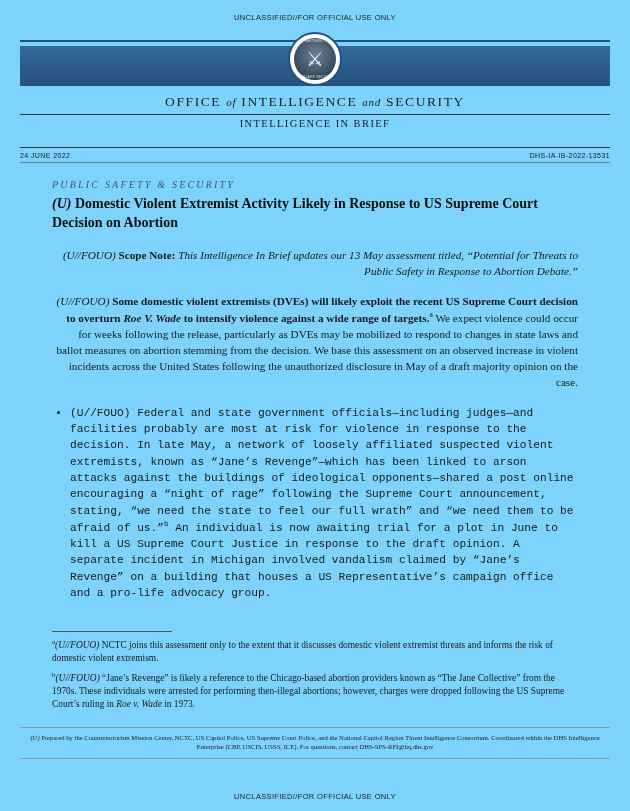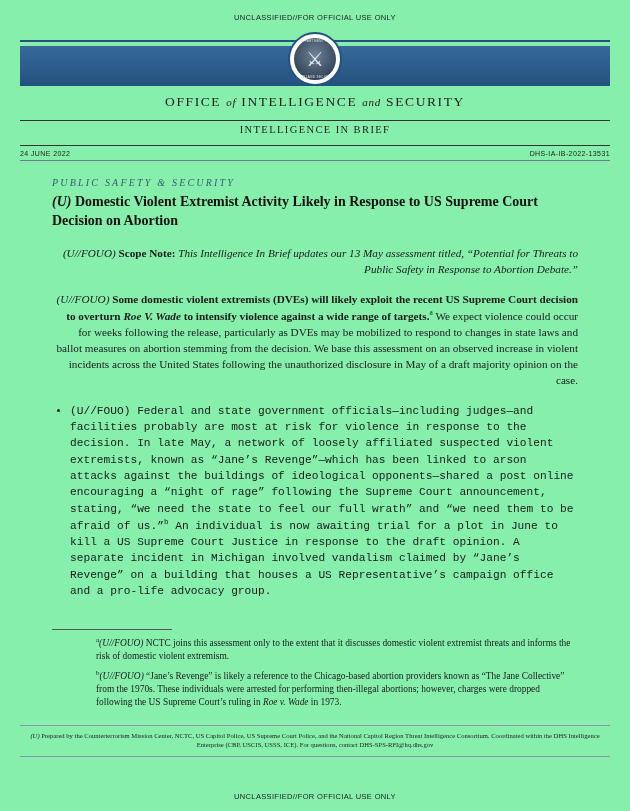--- a/index.html
+++ b/index.html
@@ -11,21 +11,21 @@
     width: 630px;
     height: 811px;
     overflow: hidden;
     font-family: "Liberation Serif", serif;
     color: #1a1a1a;
   }
   .page {
     position: relative;
     width: 630px;
     height: 811px;
-    background: #86efac;
+    background: #7dd3fc;
     box-sizing: border-box;
     padding: 0;
   }
   .classification {
     text-align: center;
     font-family: "Liberation Sans", sans-serif;
     font-size: 7.5px;
     letter-spacing: 0.35px;
     color: #222;
     padding-top: 13px;
@@ -107,22 +107,21 @@
     left: 0; right: 0;
     text-align: center;
     font-family: "Liberation Serif", serif;
     font-size: 13.5px;
     letter-spacing: 1.6px;
     color: #1d1d1d;
   }
   .office-line .it { font-style: italic; letter-spacing: 0.8px; font-size: 11px;}
   .brief-line-wrap {
     position: relative;
-    margin-top: 6px;
-    height: 26px;
+    height: 34px;
     padding-left: 35px;
   }
   .brief-rule {
     position: absolute;
     left: 20px; right: 20px;
     height: 1px;
     background: #333;
   }
   .brief-rule.top { top: 0; }
   .brief-rule.bot { bottom: 0; }
@@ -196,21 +195,20 @@
   .fn-rule {
     margin-top: 30px;
     width: 120px;
     height: 1px;
     background: #555;
   }
   .footnote {
     font-size: 9.4px;
     line-height: 1.36;
     margin-top: 6px;
-    margin-left: 44px;
   }
   .footnote .mark { font-size: 7px; vertical-align: super; }
   .footnote .i { font-style: italic; }
   
   .source-box {
     margin: 16px 20px 0 20px;
     border-top: 1px solid #8a97a4;
     border-bottom: 1px solid #8a97a4;
     padding: 5px 8px 6px 8px;
     font-size: 6.6px;

